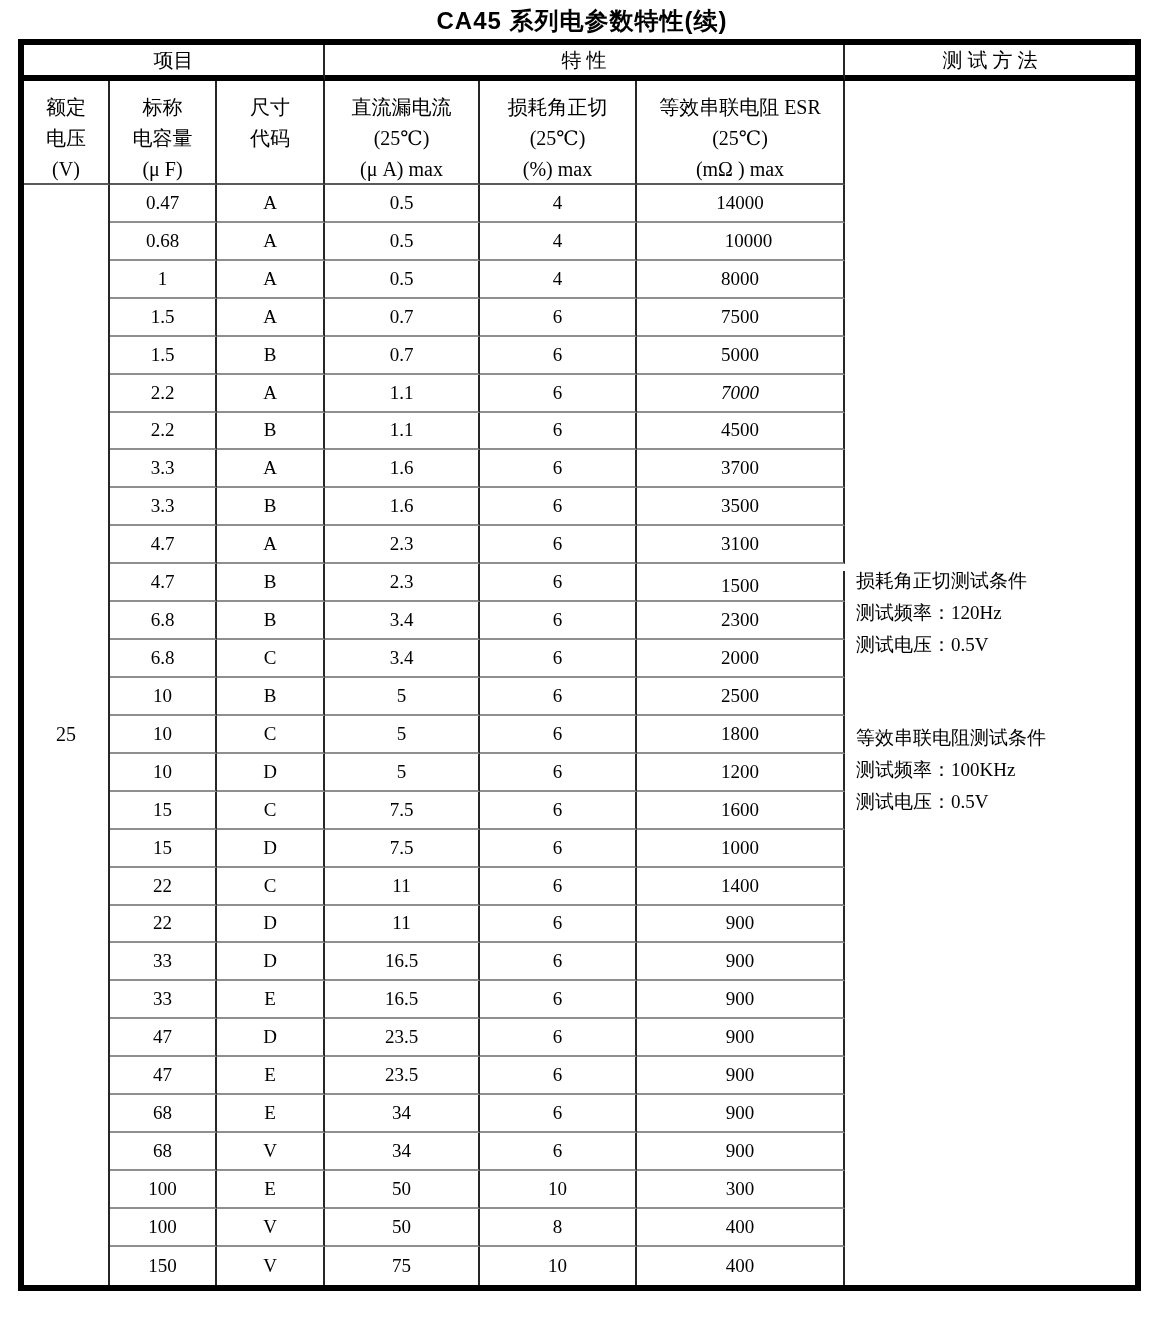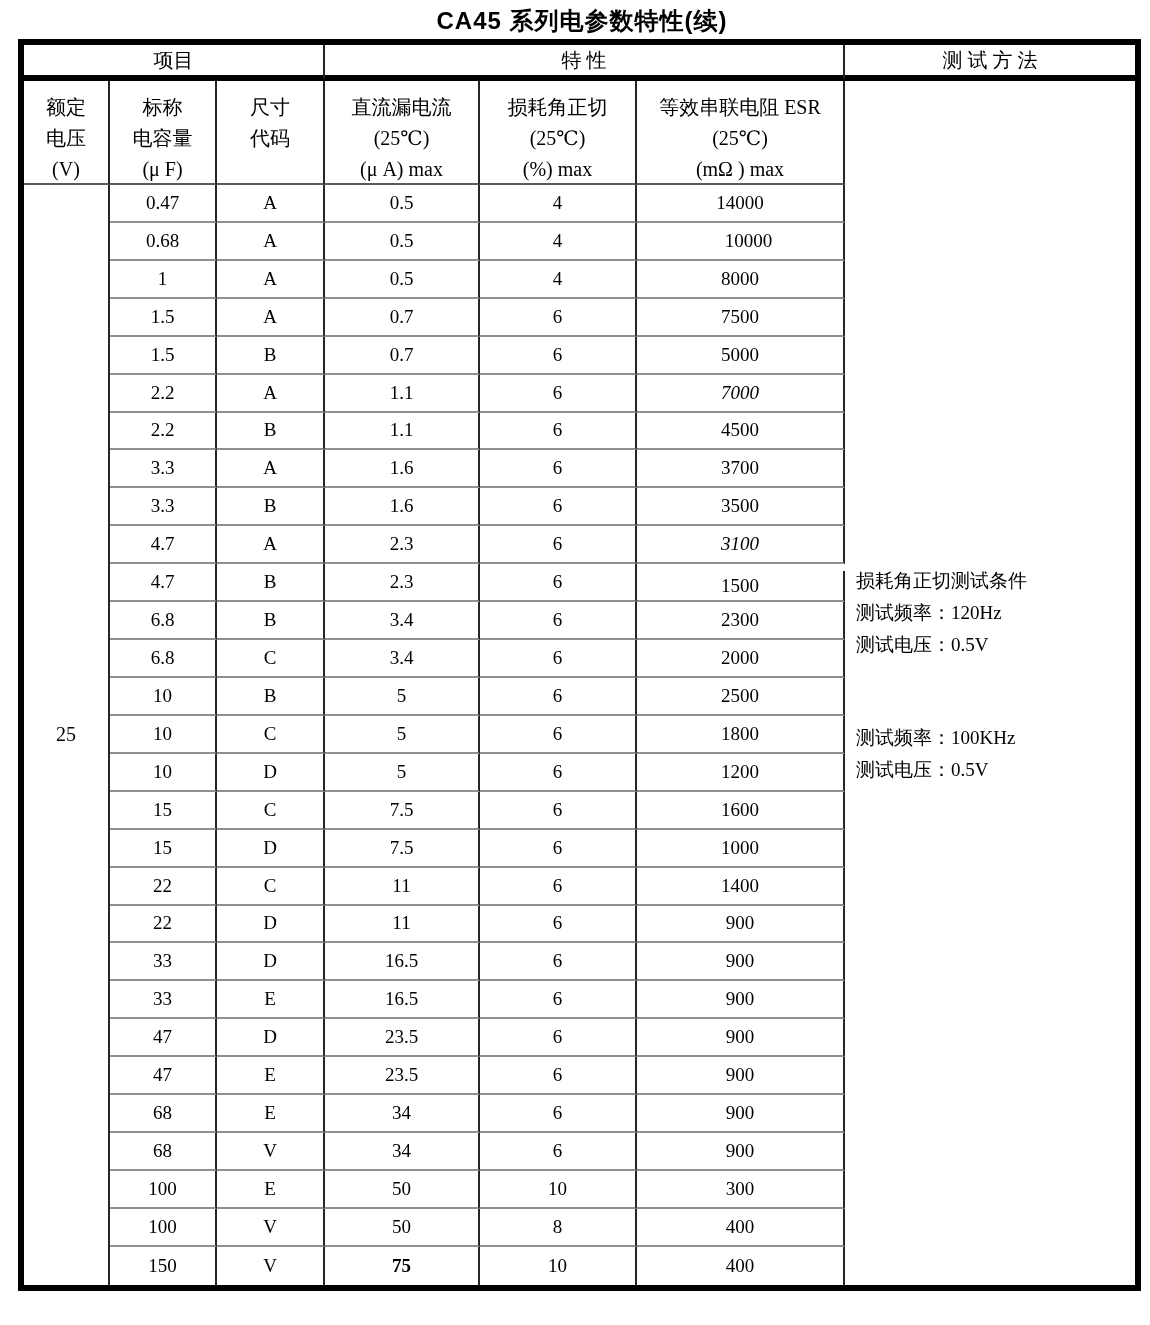--- a/index.html
+++ b/index.html
@@ -99,20 +99,21 @@
     <div class="hline">(mΩ ) max</div>
   </div>
 
   <div class="cell notes-cell">
     <div class="note-block">
       <div>损耗角正切测试条件</div>
       <div>测试频率：120Hz</div>
       <div>测试电压：0.5V</div>
     </div>
     <div class="note-block second">
+      <div>等效串联电阻测试条件</div>
       <div>测试频率：100KHz</div>
       <div>测试电压：0.5V</div>
     </div>
   </div>
 
   <div class="cell voltage-cell">25</div>
 
 <div class="cell data" style="grid-area: 3 / 2;">0.47</div>
     <div class="cell data" style="grid-area: 3 / 3;">A</div>
     <div class="cell data" style="grid-area: 3 / 4;">0.5</div>
@@ -155,21 +156,21 @@
     <div class="cell data" style="grid-area: 10 / 6; border-right: 2px solid rgb(38, 38, 38);">3700</div>
     <div class="cell data" style="grid-area: 11 / 2;">3.3</div>
     <div class="cell data" style="grid-area: 11 / 3;">B</div>
     <div class="cell data" style="grid-area: 11 / 4;">1.6</div>
     <div class="cell data" style="grid-area: 11 / 5;">6</div>
     <div class="cell data" style="grid-area: 11 / 6; border-right: 2px solid rgb(38, 38, 38);">3500</div>
     <div class="cell data" style="grid-area: 12 / 2;">4.7</div>
     <div class="cell data" style="grid-area: 12 / 3;">A</div>
     <div class="cell data" style="grid-area: 12 / 4;">2.3</div>
     <div class="cell data" style="grid-area: 12 / 5;">6</div>
-    <div class="cell data" style="grid-area: 12 / 6; border-right: 2px solid rgb(38, 38, 38); font-style: italic;">3100</div>
+    <div class="cell data" style="grid-area: 12 / 6; border-right: 2px solid rgb(38, 38, 38);">3100</div>
     <div class="cell data" style="grid-area: 13 / 2;">4.7</div>
     <div class="cell data" style="grid-area: 13 / 3;">B</div>
     <div class="cell data" style="grid-area: 13 / 4;">2.3</div>
     <div class="cell data" style="grid-area: 13 / 5;">6</div>
     <div class="cell data" style="grid-area: 13 / 6; border-right: 2px solid rgb(38, 38, 38); margin-top: 7px;">1500</div>
     <div class="cell data" style="grid-area: 14 / 2;">6.8</div>
     <div class="cell data" style="grid-area: 14 / 3;">B</div>
     <div class="cell data" style="grid-area: 14 / 4;">3.4</div>
     <div class="cell data" style="grid-area: 14 / 5;">6</div>
     <div class="cell data" style="grid-area: 14 / 6; border-right: 2px solid rgb(38, 38, 38);">2300</div>
@@ -248,16 +249,16 @@
     <div class="cell data" style="grid-area: 29 / 4;">50</div>
     <div class="cell data" style="grid-area: 29 / 5;">10</div>
     <div class="cell data" style="grid-area: 29 / 6; border-right: 2px solid rgb(38, 38, 38);">300</div>
     <div class="cell data" style="grid-area: 30 / 2;">100</div>
     <div class="cell data" style="grid-area: 30 / 3;">V</div>
     <div class="cell data" style="grid-area: 30 / 4;">50</div>
     <div class="cell data" style="grid-area: 30 / 5;">8</div>
     <div class="cell data" style="grid-area: 30 / 6; border-right: 2px solid rgb(38, 38, 38);">400</div>
     <div class="cell data lastrow" style="grid-area: 31 / 2;">150</div>
     <div class="cell data lastrow" style="grid-area: 31 / 3;">V</div>
-    <div class="cell data lastrow" style="grid-area: 31 / 4; font-weight: bold;">75</div>
+    <div class="cell data lastrow" style="grid-area: 31 / 4;">75</div>
     <div class="cell data lastrow" style="grid-area: 31 / 5;">10</div>
     <div class="cell data lastrow" style="grid-area: 31 / 6; border-right: 2px solid rgb(38, 38, 38);">400</div>
   </div>
 
 </body></html>

